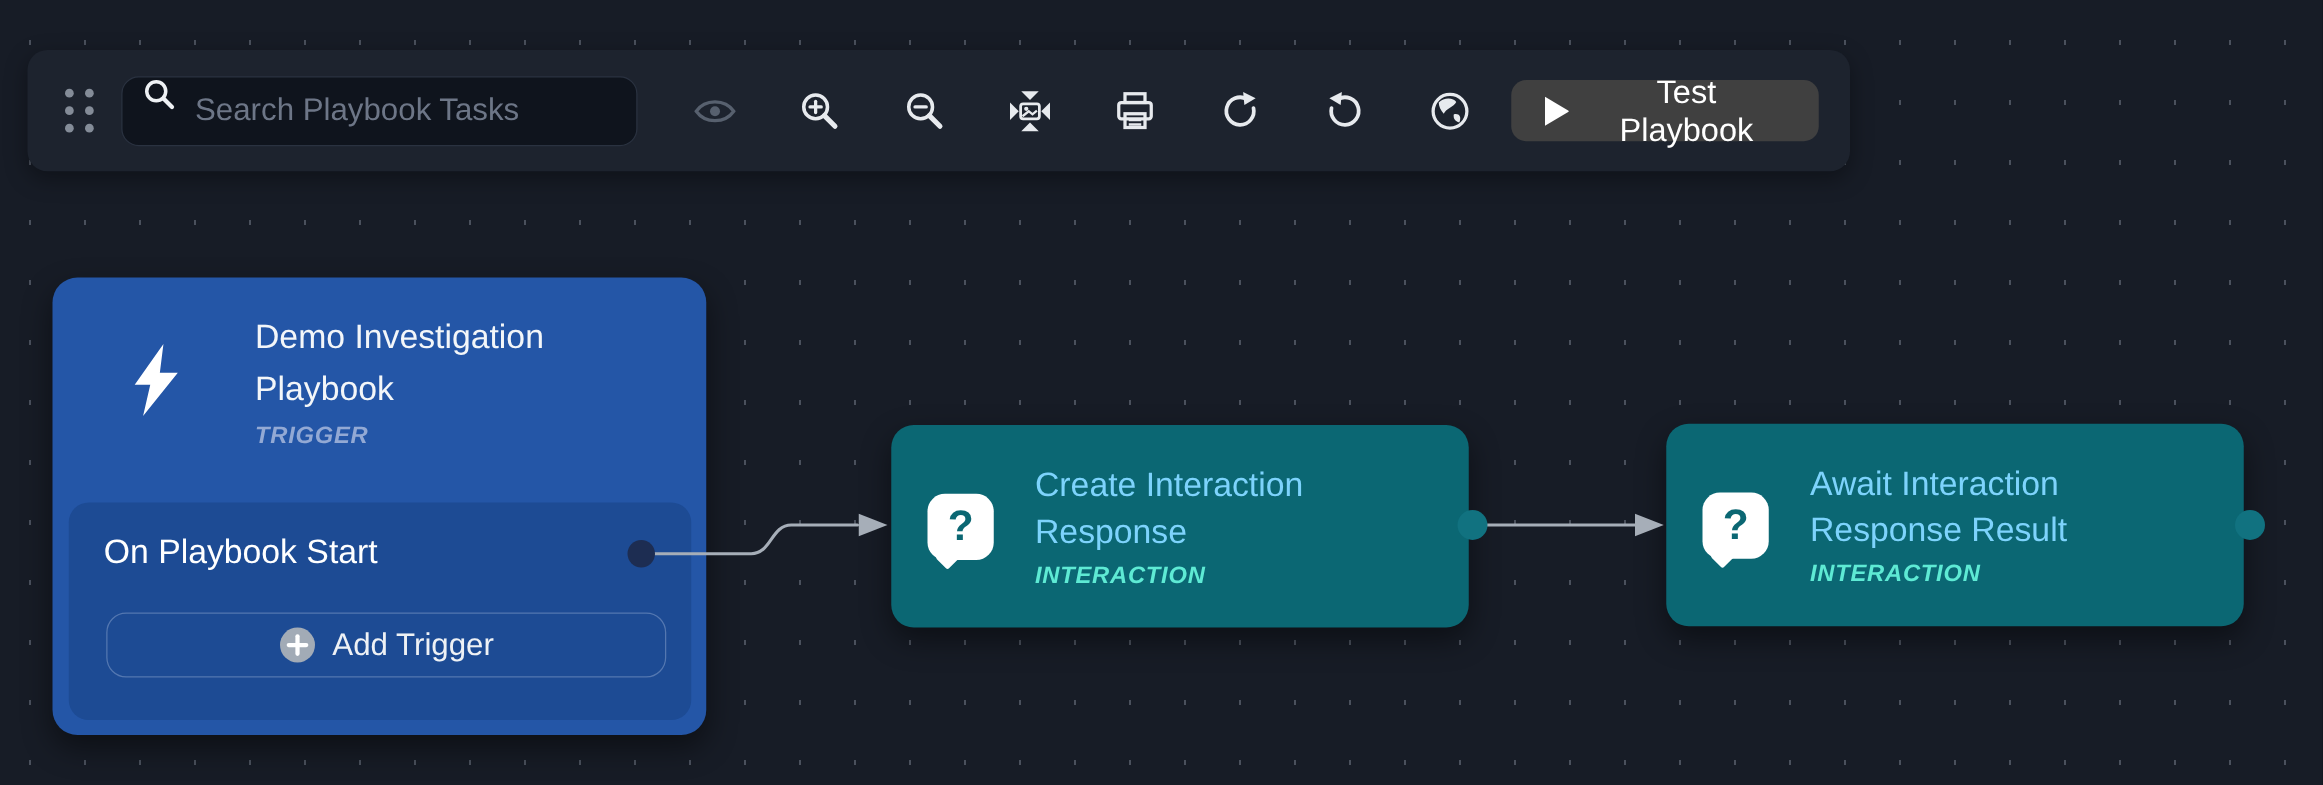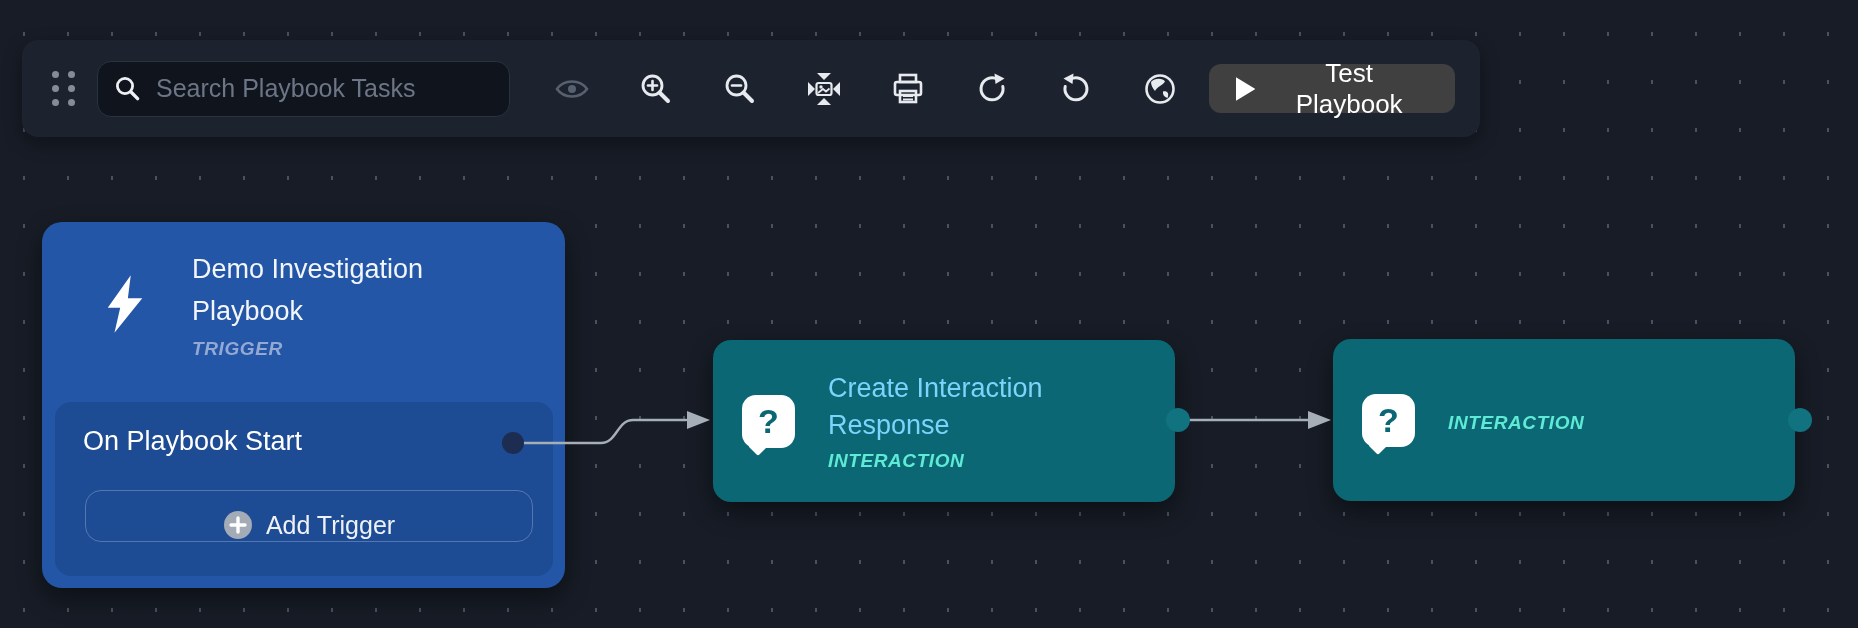--- a/index.html
+++ b/index.html
@@ -8,44 +8,44 @@
   .canvas{position:absolute;inset:0;background-color:#171c26;
     background-image:radial-gradient(1.3px 2.7px at 24px 34px,#4a505c 85%,rgba(0,0,0,0) 90%);
     background-size:44px 48px;}
   
   .toolbar{position:absolute;left:22px;top:40px;width:1458px;height:97px;background:#1d232e;
     border-radius:16px;display:flex;align-items:center;box-sizing:border-box;
     padding:0 25px 0 30px;box-shadow:0 6px 18px rgba(0,0,0,.35);}
   .drag-handle{display:grid;grid-template-columns:7px 7px;grid-auto-rows:7px;gap:7px 9px;cursor:grab;}
   .drag-handle span{width:7px;height:7px;border-radius:50%;background:#848c98;}
   .searchbox{margin-left:22px;width:422px;height:56px;background:#0f141d;border:1.5px solid #2a3240;
-    border-radius:14px;display:flex;align-items:center;padding:0 16px;box-sizing:border-box;gap:13px;}
+    border-radius:14px;display:flex;padding:0 16px;box-sizing:border-box;gap:13px;}
   .searchbox input{flex:1;background:transparent;border:none;outline:none;color:#dfe4ea;
     font-size:25px;font-family:"Liberation Sans",sans-serif;}
   .searchbox input::placeholder{color:#6d7687;}
   .tools{display:flex;align-items:center;gap:40px;margin-left:40px;}
   .tool-btn{width:44px;height:44px;display:flex;align-items:center;justify-content:center;
     background:transparent;border:none;padding:0;cursor:pointer;}
   .test-btn{margin-left:27px;height:49px;padding:0 27px;border:none;border-radius:12px;background:#404040;
     color:#ffffff;font-size:26px;font-weight:500;font-family:"Liberation Sans",sans-serif;
     display:flex;align-items:center;gap:15px;cursor:pointer;}
   
   .node{position:absolute;box-shadow:0 10px 24px rgba(0,0,0,.45);}
   .trigger-node{left:42px;top:222px;width:523px;height:366px;border-radius:20px;background:#2456a7;}
-  .trigger-header{display:flex;gap:44px;padding:26px 28px 0 60px;}
+  .trigger-header{display:flex;gap:56px;padding:26px 28px 0 60px;}
   .bolt{margin-top:27px;flex:0 0 auto;}
   .node-title{font-size:27px;line-height:42px;color:#f3f6f9;}
   .trigger-title{max-width:290px;}
   .node-type{font-size:19px;font-weight:700;letter-spacing:.6px;margin-top:6px;font-style:italic;}
   .trigger-type{color:#93a9d4;}
   .trigger-panel{position:absolute;left:13px;right:12px;top:180px;bottom:12px;background:#1d4b94;
     border-radius:16px;}
   .trigger-item{position:absolute;left:28px;top:24px;font-size:27px;color:#ffffff;cursor:pointer;}
   .add-trigger{position:absolute;left:30px;right:20px;top:88px;height:52px;background:transparent;
-    border:1.5px solid rgba(173,193,224,.38);border-radius:16px;display:flex;align-items:flex-end;
+    border:1.5px solid rgba(173,193,224,.38);border-radius:16px;display:flex;align-items:center;
     justify-content:center;gap:13px;color:#eef1f5;font-size:25px;cursor:pointer;
     font-family:"Liberation Sans",sans-serif;}
   .task-node{width:462px;height:162px;border-radius:18px;background:#0b6773;display:flex;
     align-items:center;padding-left:29px;box-sizing:border-box;gap:33px;}
   .task-title{max-width:265px;line-height:37px;color:#7dd3fc;}
   .task-type{color:#5eead4;}
   .bubble{position:relative;width:53px;height:53px;background:#ffffff;border-radius:14px;
     flex:0 0 auto;display:flex;align-items:center;justify-content:center;}
   .bubble:after{content:"";position:absolute;left:9px;bottom:-5px;width:14px;height:14px;
     background:#ffffff;transform:rotate(45deg);border-radius:2px;}
@@ -191,17 +191,18 @@
       <div class="node-title task-title">Create Interaction Response</div>
       <div class="node-type task-type">INTERACTION</div>
     </div>
   </div>
 
   <div class="node task-node" style="left:1333px;top:339px;">
     <div class="bubble">
       <span>?</span>
     </div>
     <div>
+      <div class="node-title task-title">Await Interaction Response Result</div>
       <div class="node-type task-type">INTERACTION</div>
     </div>
   </div>
 
 </div>
 
 </body></html>

